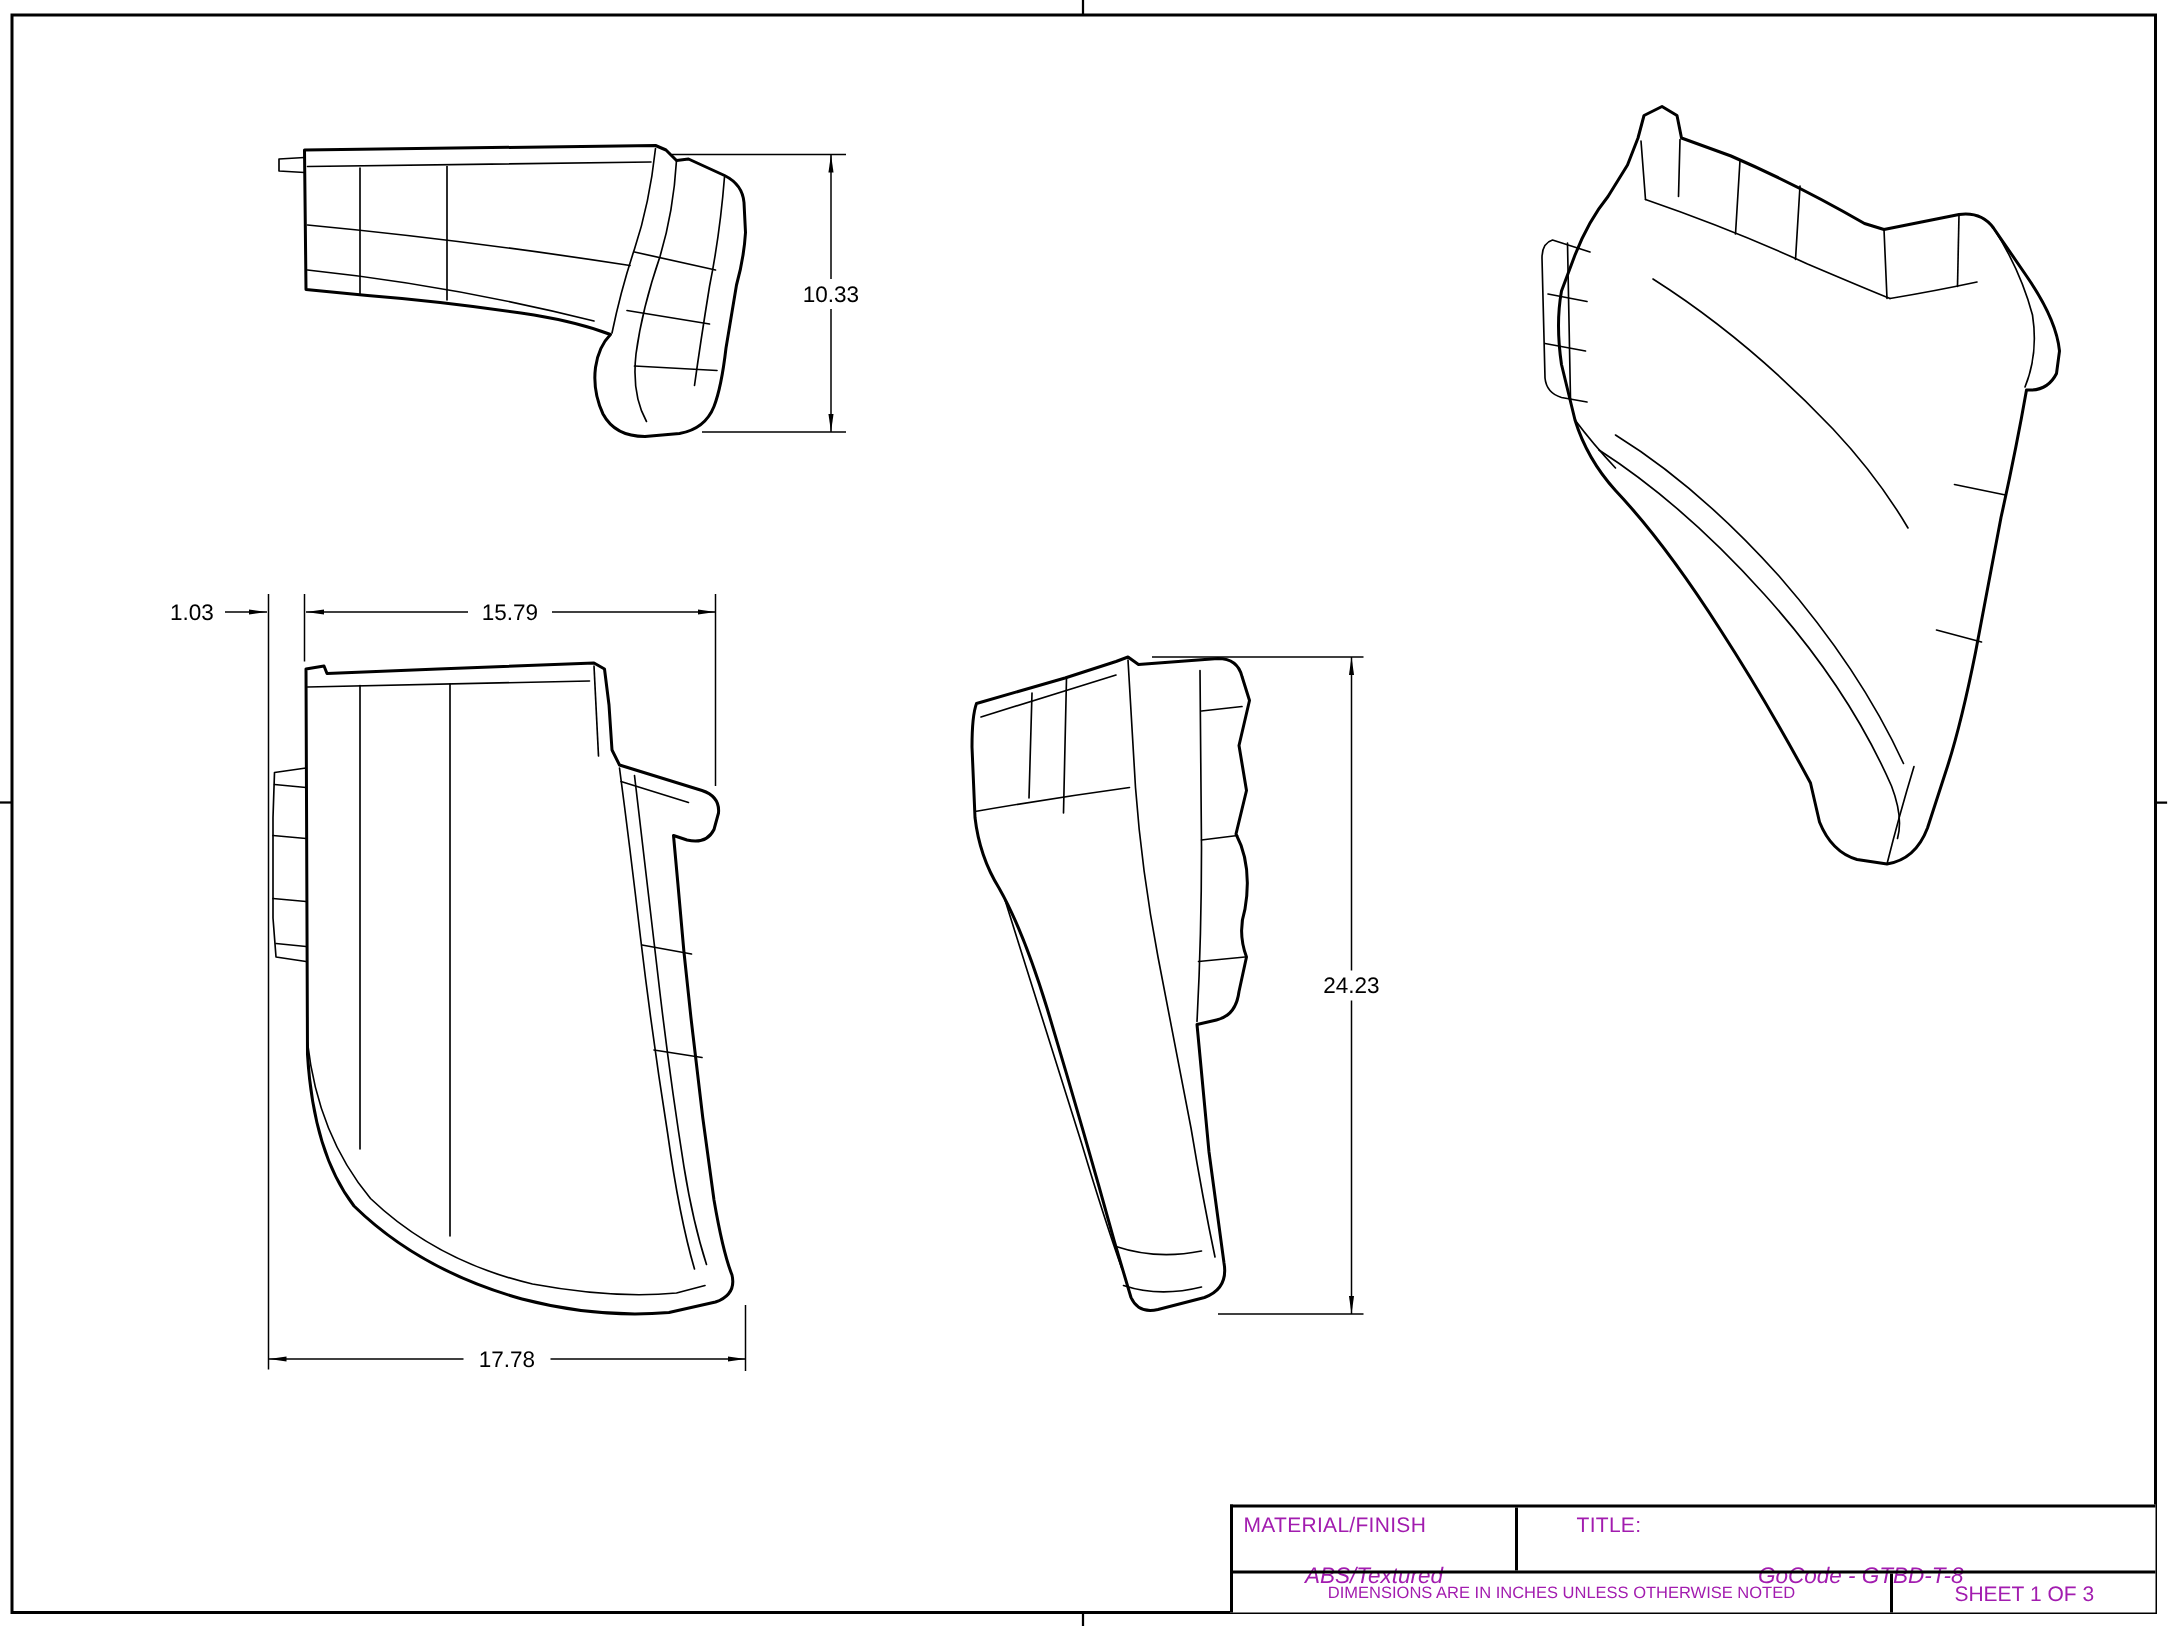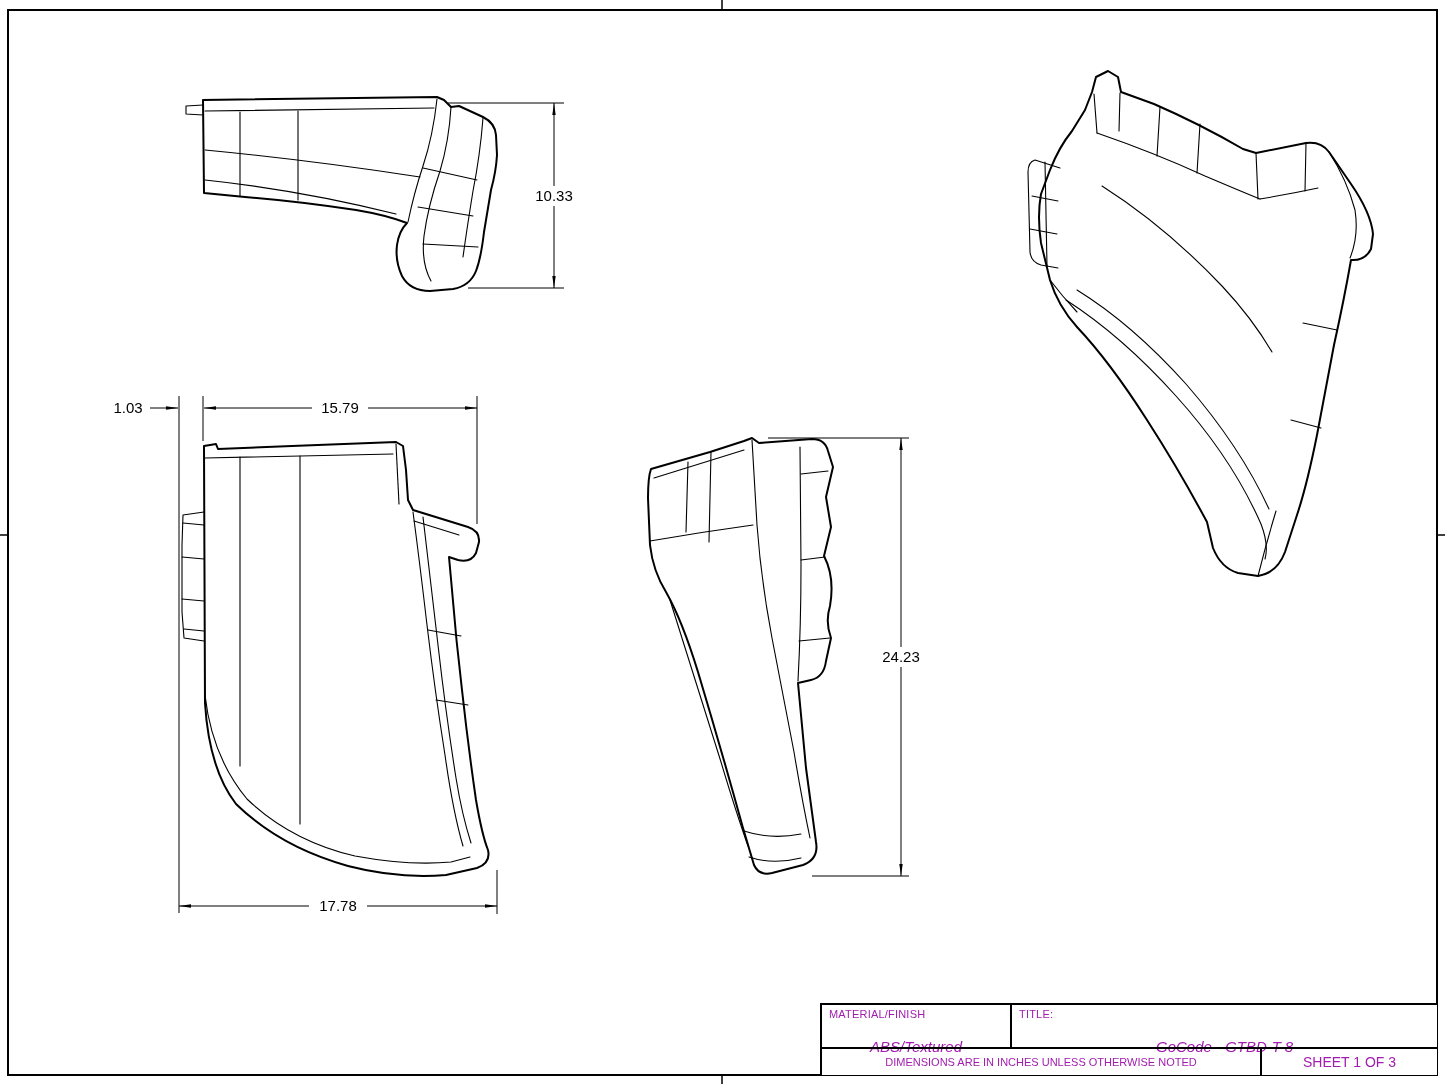--- a/index.html
+++ b/index.html
@@ -34,22 +34,22 @@
     box-sizing: border-box;
     border-top: 2px solid #000;
     border-left: 2px solid #000;
     background: #ffffff;
     display: flex;
     flex-direction: column;
   }
   .tb-top { display: flex; height: 42px; }
   .tb-cell { box-sizing: border-box; display: flex; flex-direction: column; }
   .tb-material { width: 190px; border-right: 2px solid #000; }
-  .tb-title { flex: 1; }
-  .tb-label { font-size: 11px; padding: 3px 0 0 7px; letter-spacing: 0.2px; }
+  .tb-title { flex: 1; padding-left: 32px; }
+  .tb-label { font-size: 14px; padding: 3px 0 0 7px; letter-spacing: 0.2px; }
   .tb-value { text-align: center; font-size: 15px; margin-top: 18px; font-style: italic; }
   .tb-bottom { display: flex; border-top: 2px solid #000; flex: 1; align-items: stretch; }
   .tb-note {
     width: 438px; display: flex; align-items: center; justify-content: center;
     font-size: 11px; box-sizing: border-box;
   }
   .tb-sheet {
     flex: 1; border-left: 2px solid #000; display: flex; align-items: center; justify-content: center;
     font-size: 14px; box-sizing: border-box;
   }

